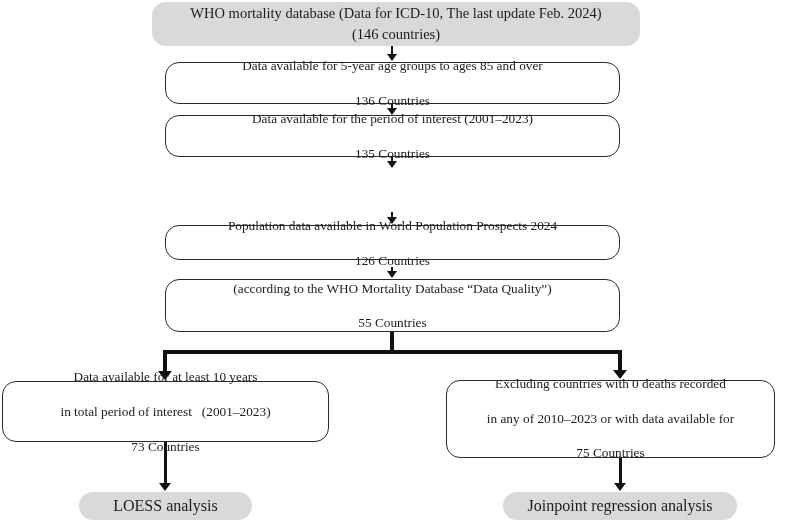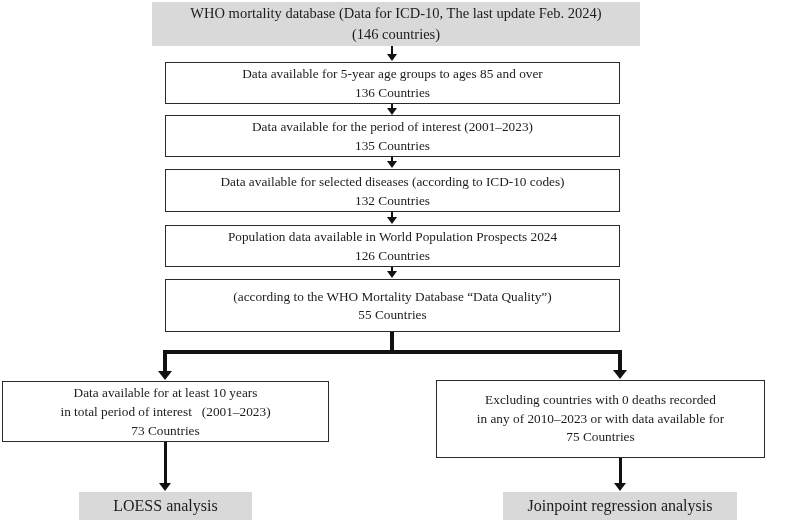--- a/index.html
+++ b/index.html
@@ -16,22 +16,23 @@
     font-family:"Liberation Serif","DejaVu Serif",serif;
     color:var(--ink);
     overflow:hidden;
   }
   .box{
     position:absolute;
     box-sizing:border-box;
     display:flex;flex-direction:column;
     align-items:center;justify-content:center;
     text-align:right;
+    border-radius:14px;
   }
-  .outlined{background:#ffffff;border:1px solid var(--border);}
+  .outlined{background:#ffffff;border:1px solid var(--border);gap:16px;}
   .grayfill{background:var(--gray);border:none;}
   .line{white-space:pre-wrap;}
   .title-box .line{font-size:14.5px;line-height:21px;}
   .step-box .line{font-size:13.3px;line-height:19px;}
   .quality-box .line{font-size:13.3px;line-height:17.5px;}
   .branch-box .line{font-size:13.3px;line-height:19px;}
   .branch-box-r .line{font-size:13.3px;line-height:18.5px;}
   .result-box .line{font-size:16px;line-height:20px;}
 
   
@@ -84,31 +85,27 @@
   <div class="box outlined step-box" style="left:165px;top:115px;width:455px;height:42px;">
     <div class="line">Data available for the period of interest (2001–2023)</div>
     <div class="line">135 Countries</div>
   </div>
 
   <div class="v-arrow" style="left:387px;top:157px;width:10px;height:11px;">
     <div class="shaft"></div>
     <div class="head"></div>
   </div>
 
-  <div class="box outlined step-box" style="left:165px;top:169px;width:455px;height:43px;">
-    <div class="line">Data available for selected diseases (according to ICD-10 codes)</div>
-    <div class="line">132 Countries</div>
-  </div>
 
   <div class="v-arrow" style="left:387px;top:212px;width:10px;height:12px;">
     <div class="shaft"></div>
     <div class="head"></div>
   </div>
 
-  <div class="box outlined step-box" style="left:165px;top:225px;width:455px;height:42px;">
+  <div class="box outlined step-box" style="left:165px;top:225px;width:455px;height:35px;">
     <div class="line">Population data available in World Population Prospects 2024</div>
     <div class="line">126 Countries</div>
   </div>
 
   <div class="v-arrow" style="left:387px;top:267px;width:10px;height:11px;">
     <div class="shaft"></div>
     <div class="head"></div>
   </div>
 
   <div class="box outlined quality-box" style="left:165px;top:279px;width:455px;height:53px;">
@@ -127,21 +124,21 @@
     <div class="shaft"></div>
     <div class="head"></div>
   </div>
 
   <div class="box outlined branch-box" style="left:2px;top:381px;width:327px;height:61px;">
     <div class="line">Data available for at least 10 years</div>
     <div class="line">in total period of interest   (2001–2023)</div>
     <div class="line">73 Countries</div>
   </div>
 
-  <div class="box outlined branch-box-r" style="left:436px;top:380px;width:329px;height:78px;">
+  <div class="box outlined branch-box-r" style="left:446px;top:380px;width:329px;height:78px;">
     <div class="line">Excluding countries with 0 deaths recorded</div>
     <div class="line">in any of 2010–2023 or with data available for</div>
     <div class="line">75 Countries</div>
   </div>
 
   <div class="v-arrow mid" style="left:159px;top:442px;width:12px;height:49px;">
     <div class="shaft"></div>
     <div class="head"></div>
   </div>
   <div class="v-arrow mid" style="left:614px;top:458px;width:12px;height:33px;">

